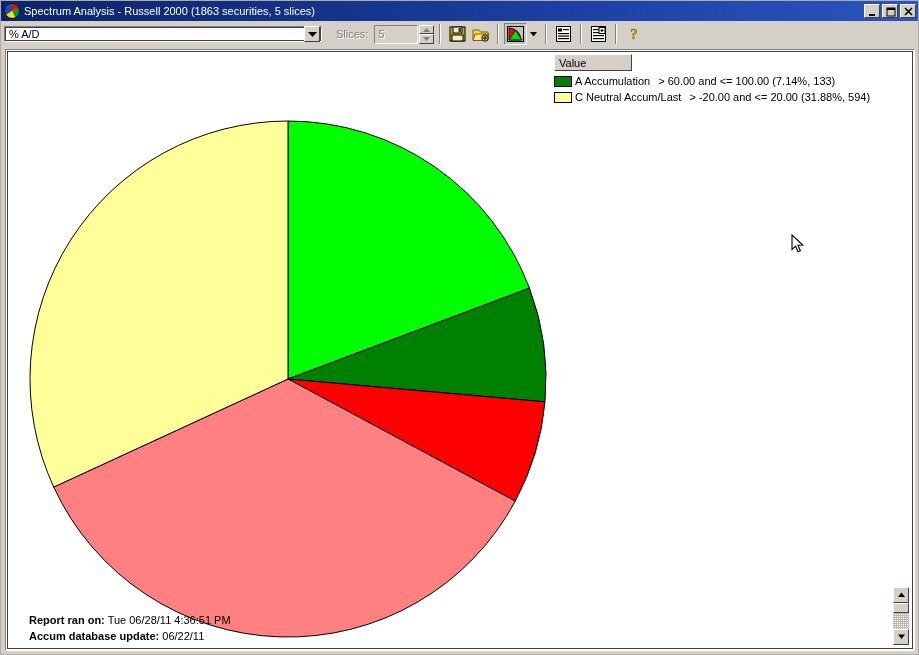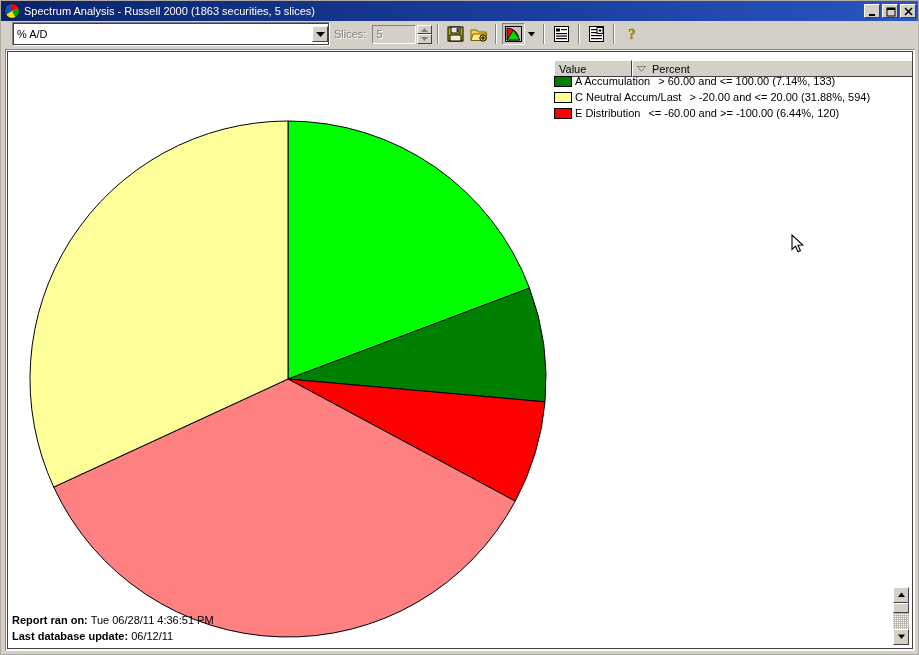--- a/index.html
+++ b/index.html
@@ -69,32 +69,32 @@
     height: 26px;
     min-height: 26px;
     background: #d4d0c8;
     display: flex;
     align-items: center;
     padding: 0 3px;
     box-sizing: border-box;
   }
   #combo {
     width: 318px;
-    height: 24px;
+    height: 16px;
     background: #ffffff;
     border-top: 1px solid #808080;
     border-left: 1px solid #808080;
     border-right: 1px solid #ffffff;
     border-bottom: 1px solid #ffffff;
     outline: 1px solid #404040;
     outline-offset: -2px;
     box-sizing: border-box;
     display: flex;
     align-items: center;
-    margin-left: 8px;
+    margin-left: 0;
     position: relative;
   }
   #combo-value {
     flex: 1 1 auto;
     padding-left: 4px;
     font-size: 11px;
     color: #000;
     white-space: nowrap;
   }
   #combo-arrow {
@@ -104,21 +104,21 @@
     border-left: 1px solid #ffffff;
     border-right: 1px solid #404040;
     border-bottom: 1px solid #404040;
     margin-right: 1px;
     box-sizing: border-box;
     position: relative;
   }
   #combo-arrow svg { position: absolute; left: 3px; top: 5px; }
 
   #slices-label {
-    margin-left: 4px;
+    margin-left: 14px;
     color: #808080;
     font-size: 11px;
     text-shadow: 1px 1px 0 #ffffff;
   }
   #slices-box {
     margin-left: 6px;
     width: 44px; height: 19px;
     background: #d4d0c8;
     border-top: 1px solid #808080;
     border-left: 1px solid #808080;
@@ -212,24 +212,25 @@
   
   #legend {
     position: absolute;
     left: 543px;
     top: 0px;
     right: 0px;
     bottom: 0px;
   }
   #legend-header {
     position: absolute;
-    left: 3px; top: 8px;
+    left: 3px; top: 2px;
     width: 363px; height: 17px;
     display: flex;
     box-sizing: border-box;
+    gap: 20px;
   }
   .lh-cell {
     background: #d4d0c8;
     border-top: 1px solid #ffffff;
     border-left: 1px solid #ffffff;
     border-right: 1px solid #404040;
     border-bottom: 1px solid #404040;
     box-sizing: border-box;
     display: flex;
     align-items: center;
@@ -264,21 +265,21 @@
     box-sizing: border-box;
     margin-right: 3px;
     flex: 0 0 auto;
   }
   .legend-label { margin-right: 8px; }
   .legend-range { }
 
   
   #report {
     position: absolute;
-    left: 4px;
+    left: 21px;
     bottom: 4px;
     font-size: 11px;
     line-height: 16px;
     color: #000;
   }
   #report b { font-weight: bold; }
 
   
   #vscroll {
     position: absolute;
@@ -466,57 +467,44 @@
             <path d="M 280 327 L 536.99 349.83 A 258 258 0 0 1 507.25 449.16 Z" fill="#FF0000" stroke="#000000" stroke-width="1"></path>
             <path d="M 280 327 L 507.25 449.16 A 258 258 0 0 1 45.73 435.09 Z" fill="#FF8080" stroke="#000000" stroke-width="1"></path>
             <path d="M 280 327 L 45.73 435.09 A 258 258 0 0 1 280.00 69.00 Z" fill="#FFFF99" stroke="#000000" stroke-width="1"></path>
           </svg>
       </div>
 
       <div id="legend">
         <div id="legend-header">
           <div class="lh-cell" id="lh-value">
             <span>Value</span>
-          </div>
-          <div class="lh-cell" id="lh-percent">
-            <span id="sort-indicator">
-              <svg width="9" height="6" viewBox="0 0 9 6">
-                  <path d="M0.5 0.5 L8.5 0.5 L4.5 5.5 Z" fill="none" stroke="#808080" stroke-width="1"></path>
-                </svg>
-            </span>
-            <span>Percent</span>
           </div>
         </div>
         <div id="legend-rows">
             <div class="legend-row">
               <span class="swatch" style="background: rgb(0, 128, 0);"></span>
               <span class="legend-label">A Accumulation</span>
               <span class="legend-range">&gt; 60.00 and &lt;= 100.00 (7.14%, 133)</span>
             </div>
             <div class="legend-row">
               <span class="swatch" style="background: rgb(255, 255, 153);"></span>
               <span class="legend-label">C Neutral Accum/Last</span>
               <span class="legend-range">&gt; -20.00 and &lt;= 20.00 (31.88%, 594)</span>
             </div>
-            <div class="legend-row">
-              <span class="swatch" style="background: rgb(255, 0, 0);"></span>
-              <span class="legend-label">E Distribution</span>
-              <span class="legend-range">&lt;= -60.00 and &gt;= -100.00 (6.44%, 120)</span>
-            </div>
           </div>
       </div>
 
       <div id="report">
         <div>
           <b>Report ran on:</b>
           <span>Tue 06/28/11 4:36:51 PM</span>
         </div>
         <div>
-          <b>Last database update:</b>
-          <span>06/12/11</span>
+          <b>Accum database update:</b>
+          <span>06/22/11</span>
         </div>
       </div>
 
       <div id="vscroll">
         <div class="sb-btn">
           <svg width="9" height="6" viewBox="0 0 9 6">
               <path d="M4.5 0.5 L8 5 L1 5 Z" fill="#000"></path>
             </svg>
         </div>
         <div id="sb-track">

